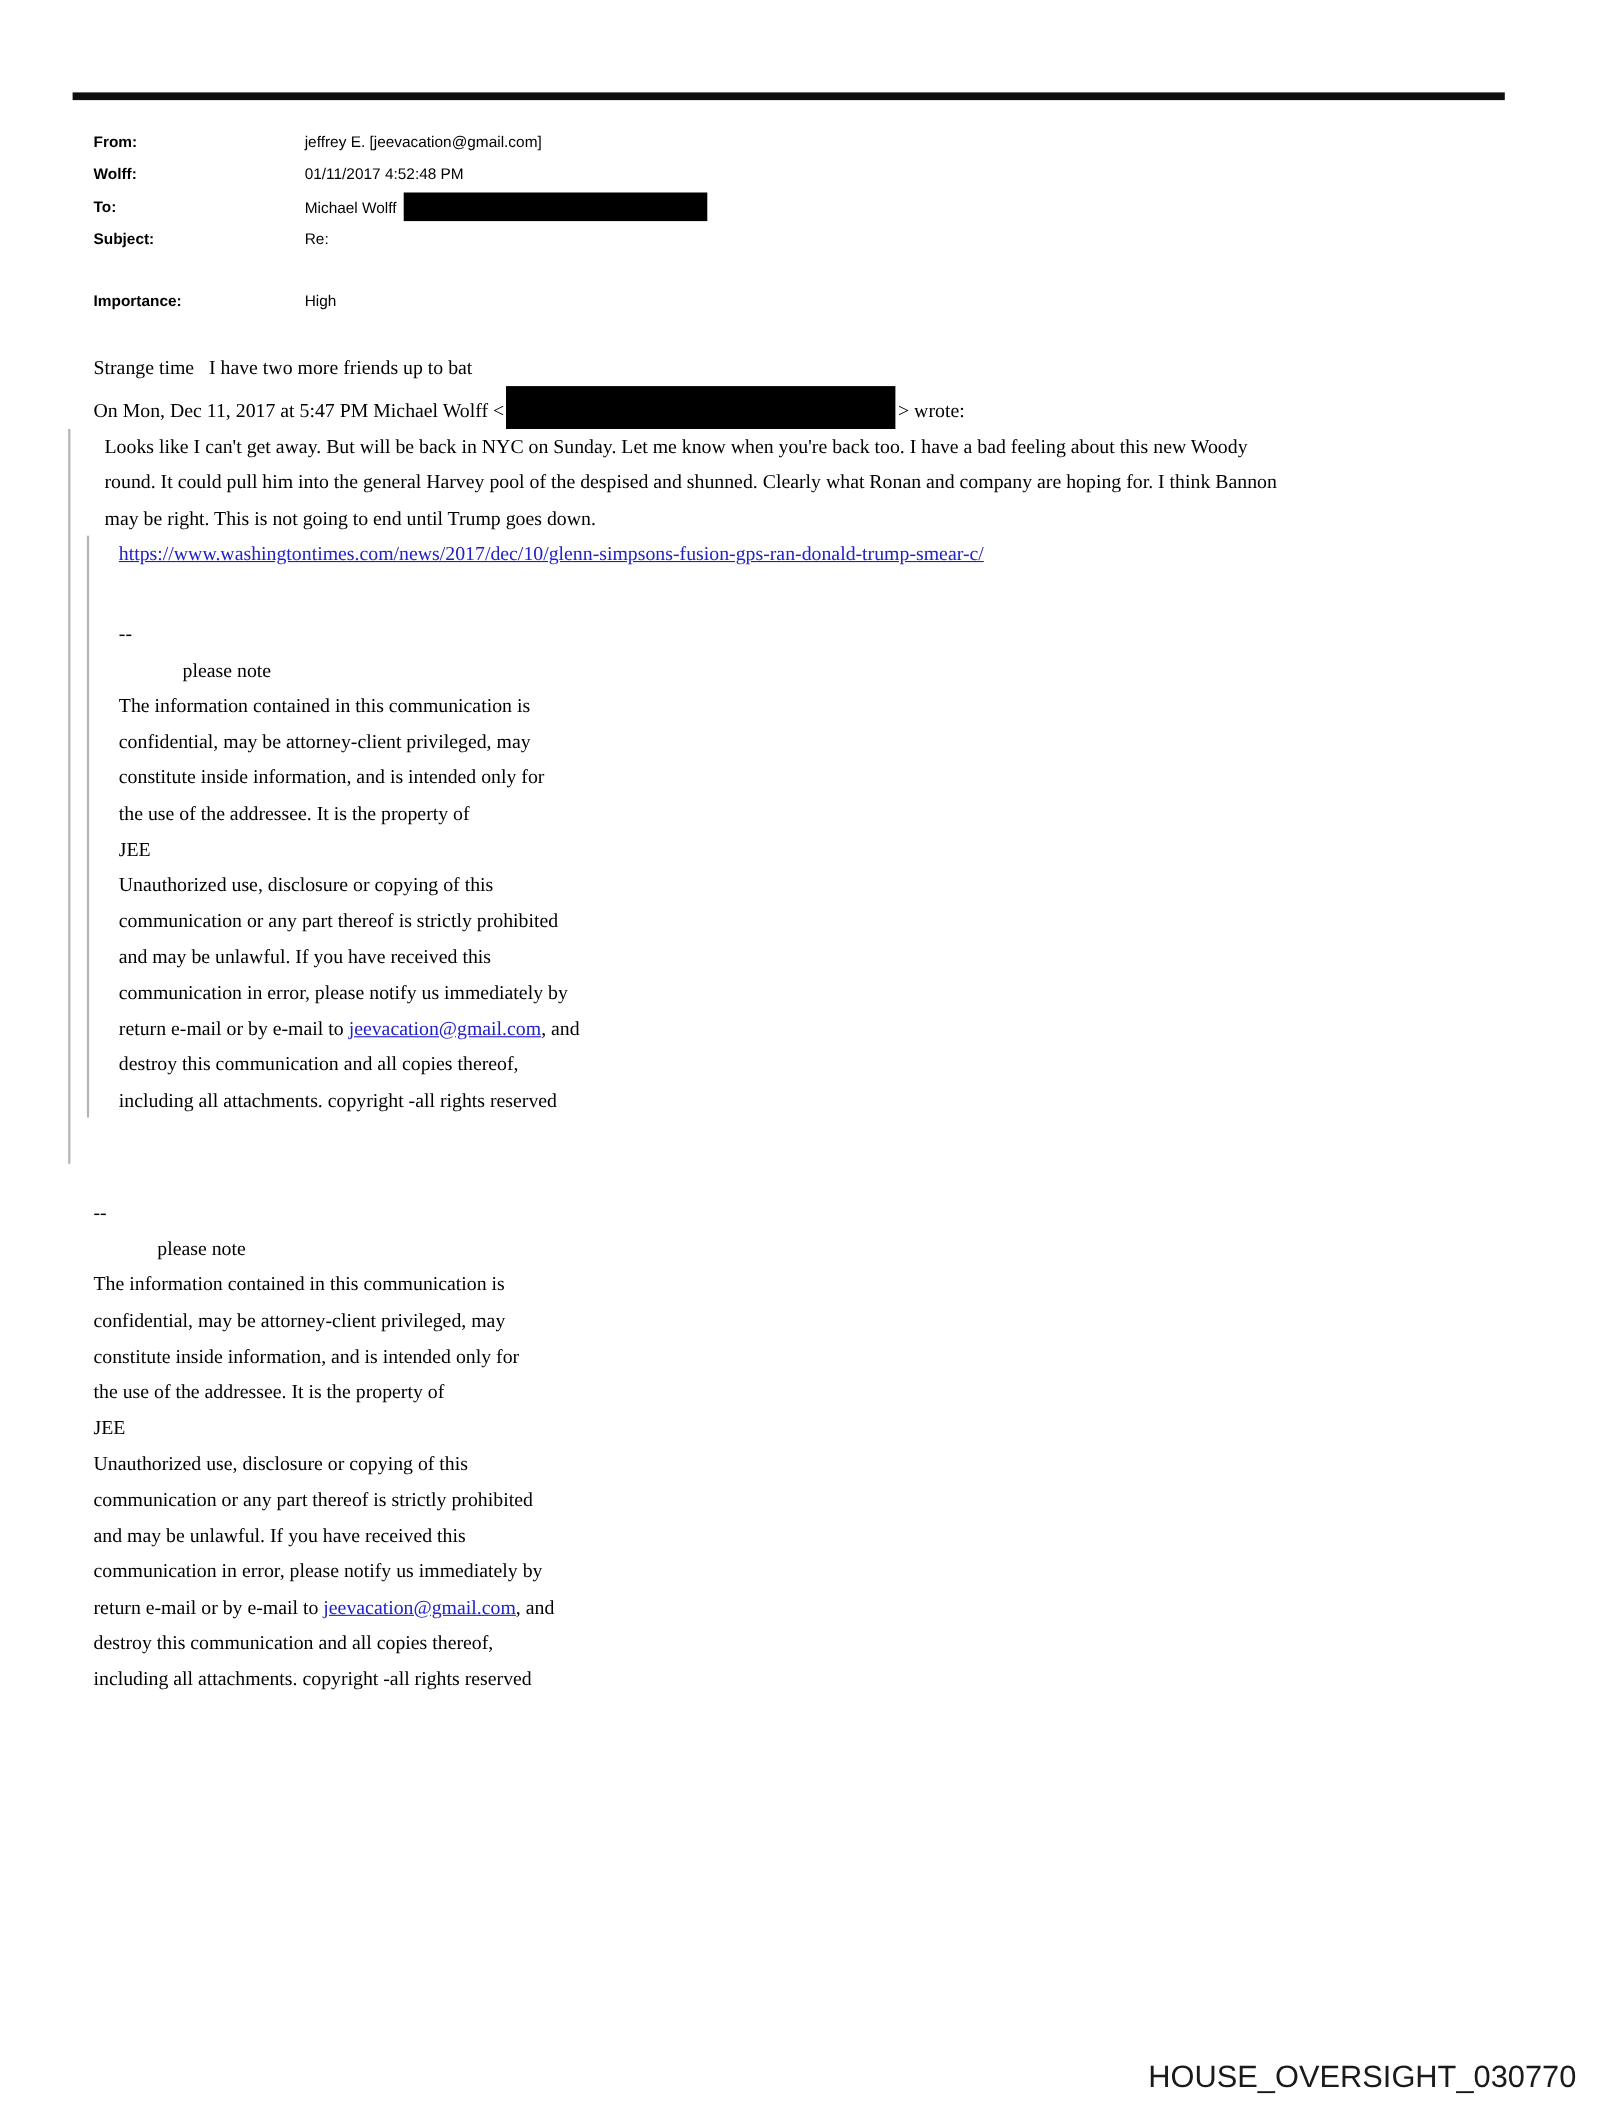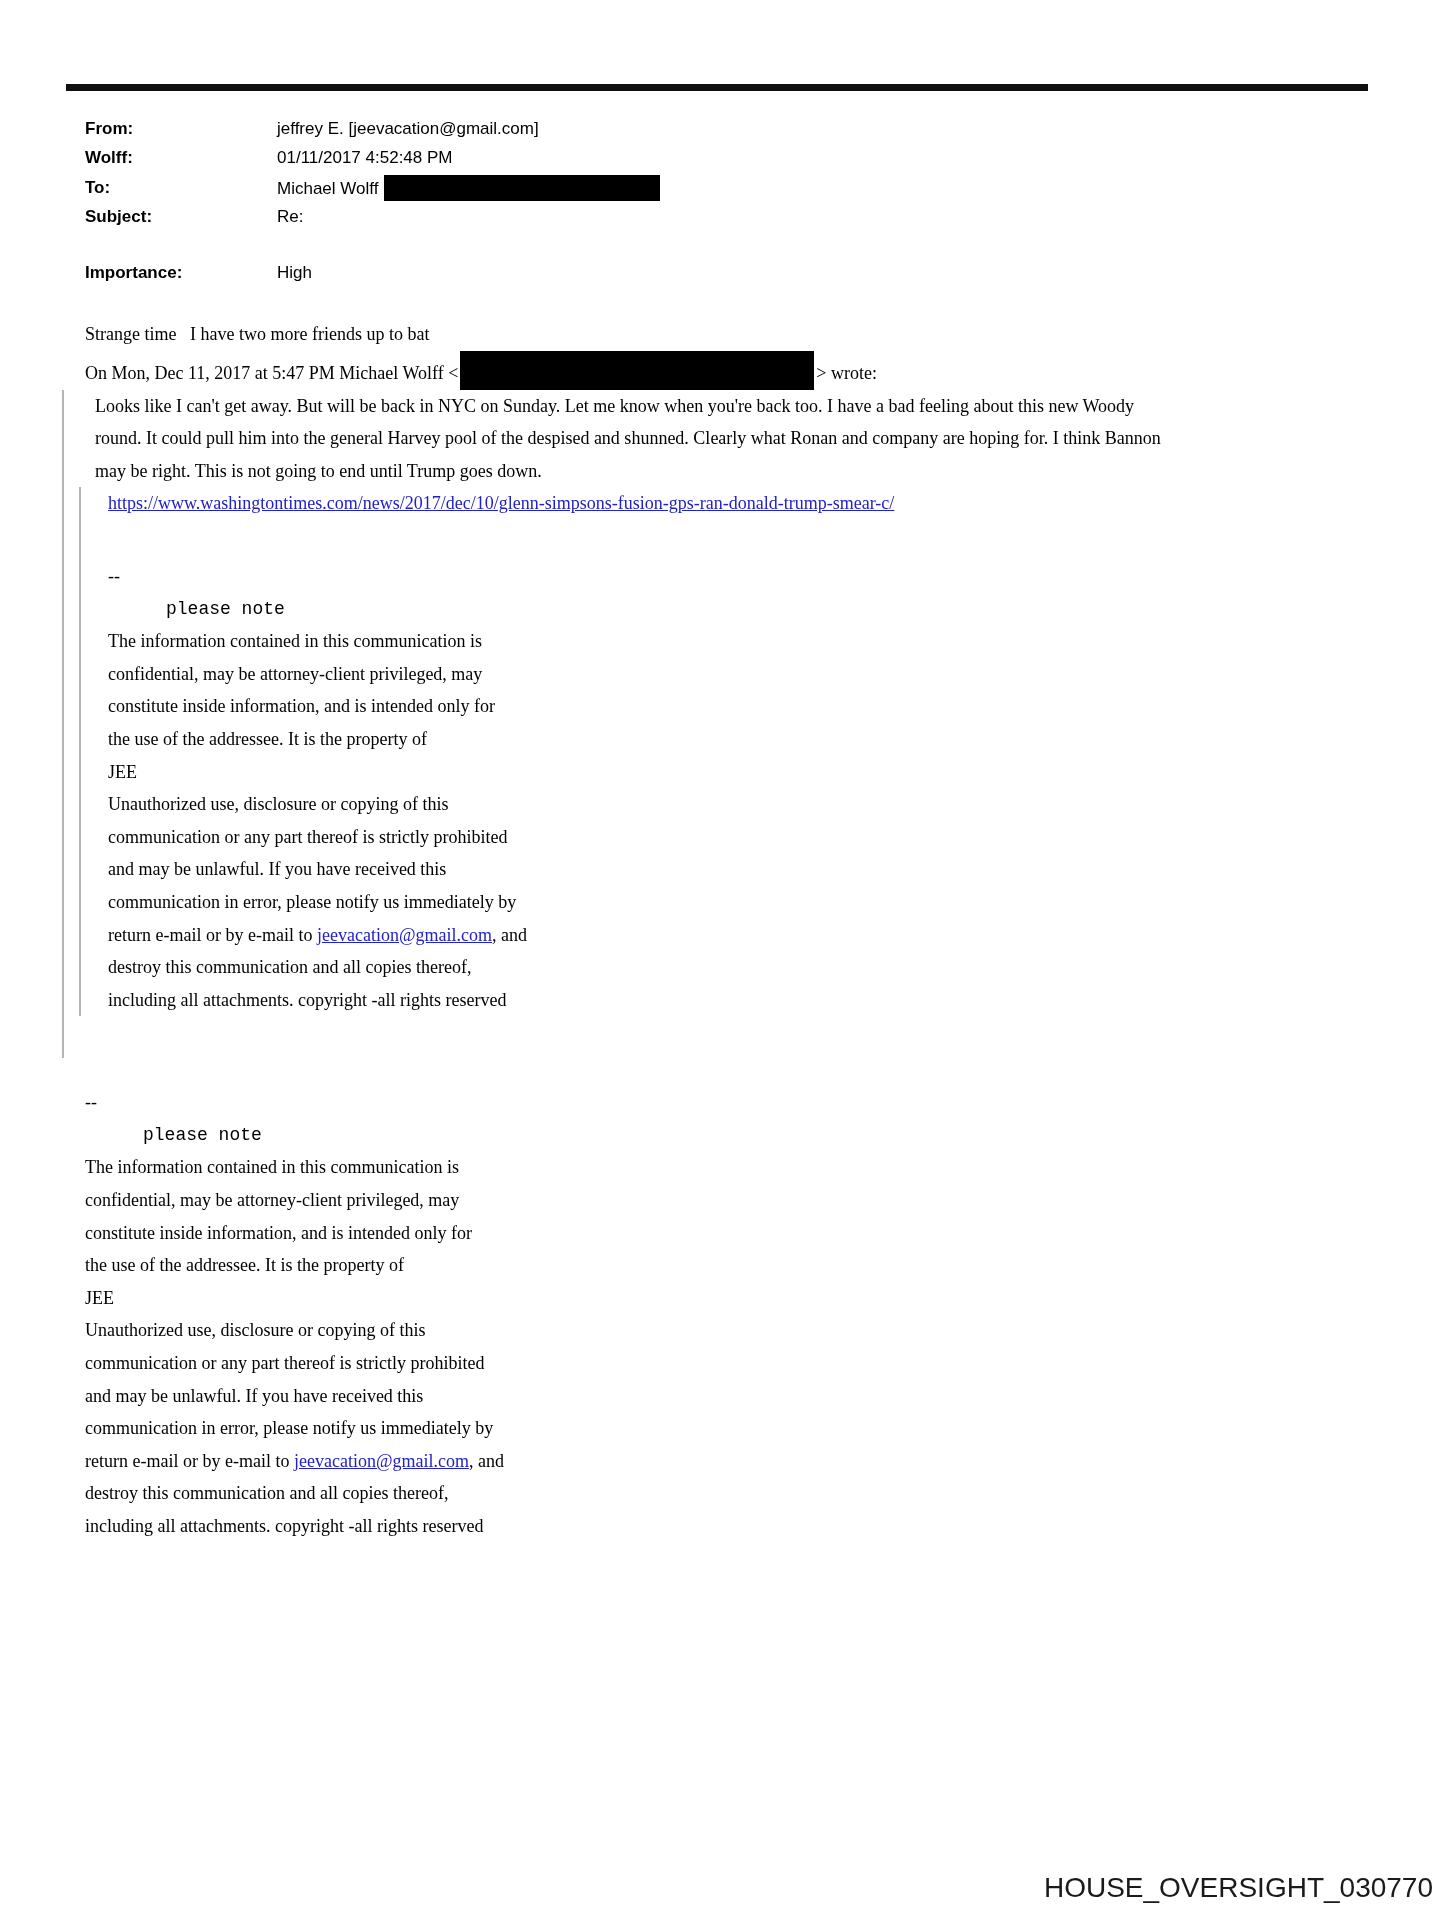--- a/index.html
+++ b/index.html
@@ -23,21 +23,21 @@
     position:absolute;
     left:66px; top:84px;
     width:1302px; height:7px;
     background:var(--rule);
   }
   
   .email-header{
     position:absolute;
     left:85px; top:114px;
     font-family:"Liberation Sans", sans-serif;
-    font-size:17px;
+    font-size:14px;
   }
   .hrow{display:flex;align-items:center;height:29.5px;}
   .hlabel{font-weight:bold;width:156px;flex:0 0 156px;}
   .hvalue{white-space:pre;margin-left:36px;}
   .hrow-importance{margin-top:26px;}
   .redaction{display:inline-block;background:var(--redaction);}
   .redaction-to{width:276px;height:26px;vertical-align:-7px;margin-left:6px;}
   .redaction-inline{width:354px;height:39px;vertical-align:-11px;margin:0 2px;}
   
   .email-body{
@@ -47,21 +47,21 @@
     font-size:18px;
     line-height:32.6px;
   }
   .email-body p{margin:0;}
   .intro{margin:0 0 39px 0;white-space:pre-wrap;}
   blockquote{margin:0;}
   .q1{border-left:2px solid var(--quoteBorder);margin-left:-23px;padding-left:31px;}
   .q2{border-left:2px solid var(--quoteBorder);margin-left:-16px;padding-left:27px;}
   .attr2{margin-top:33px;}
   .sig .dashes{margin:0;}
-  .note{padding-left:58px;font-family:Liberation Mono, monospace;}
+  .note{padding-left:58px;}
   .q2 .sig{margin-top:40px;}
   .q1-tail{height:42px;}
   .sig-outer{margin-top:28px;}
   .link{color:var(--link);text-decoration:underline;cursor:pointer;}
   
   .footer-id{
     position:absolute;
     top:1872px; right:20px;
     font-family:"Liberation Sans", sans-serif;
     font-size:28px;

